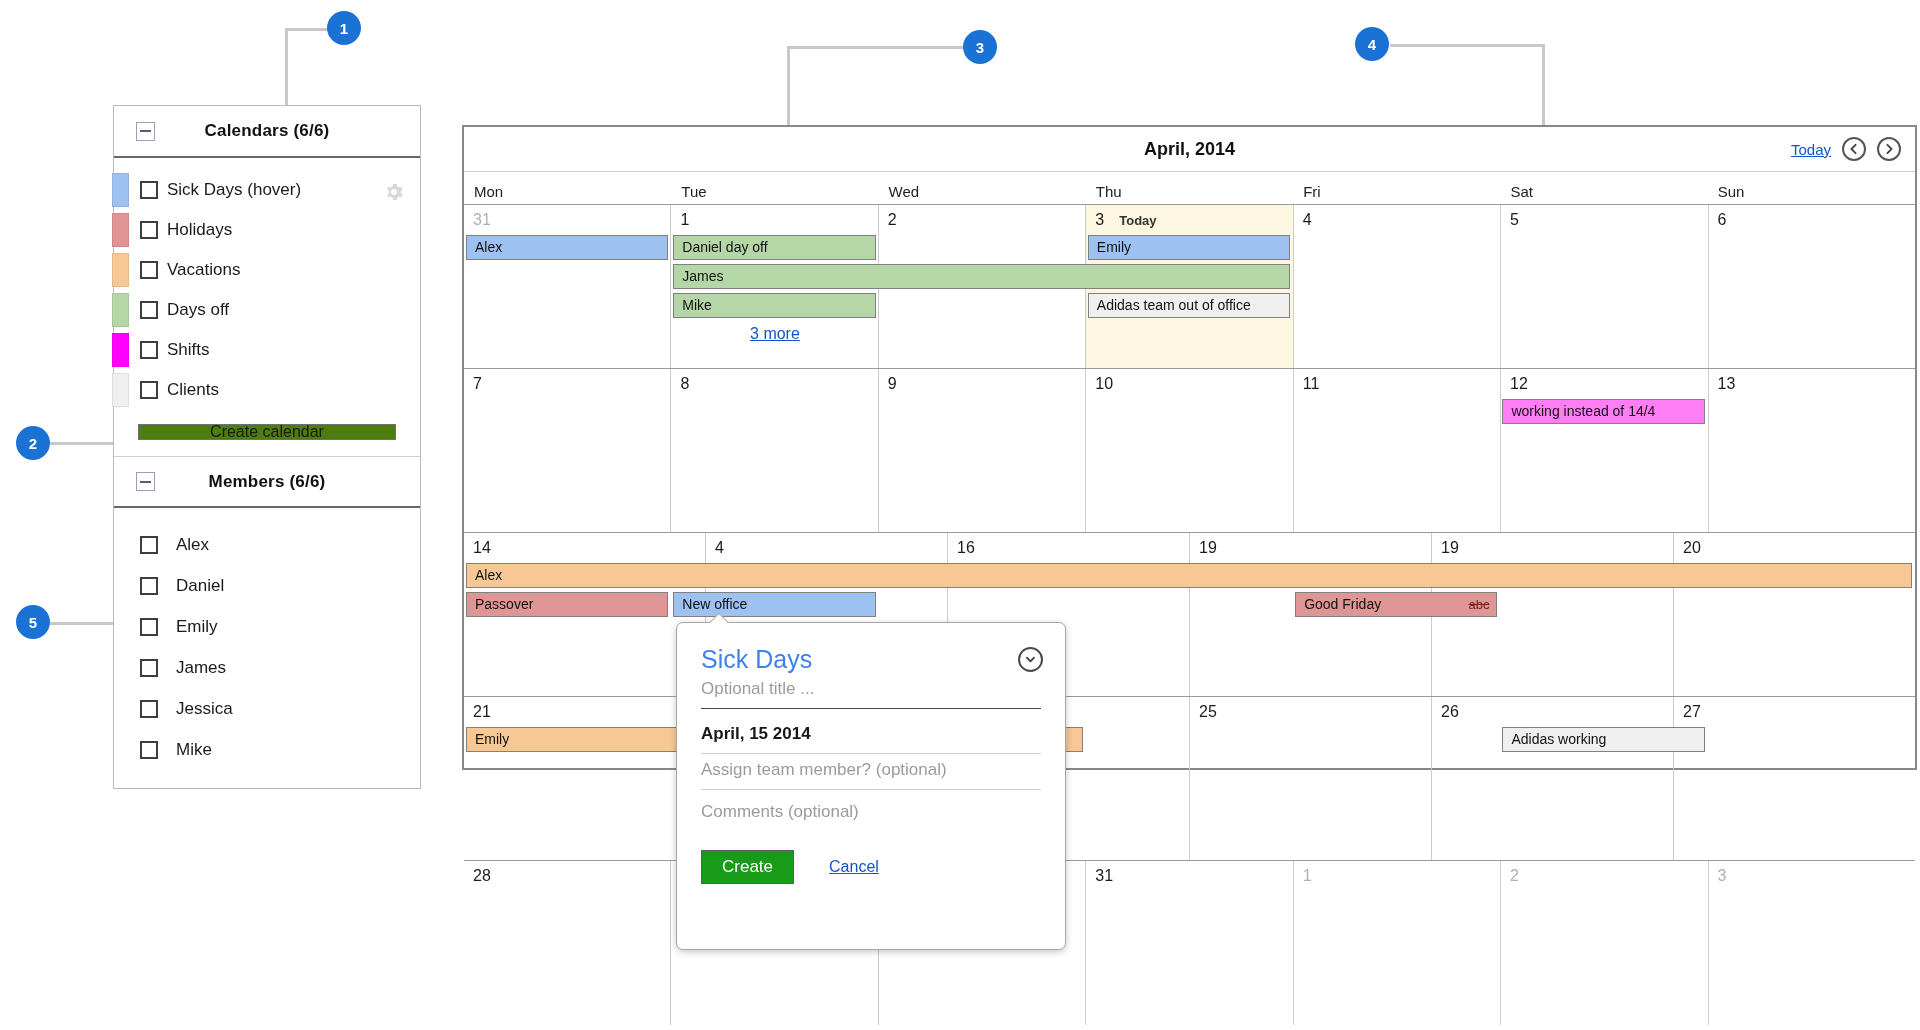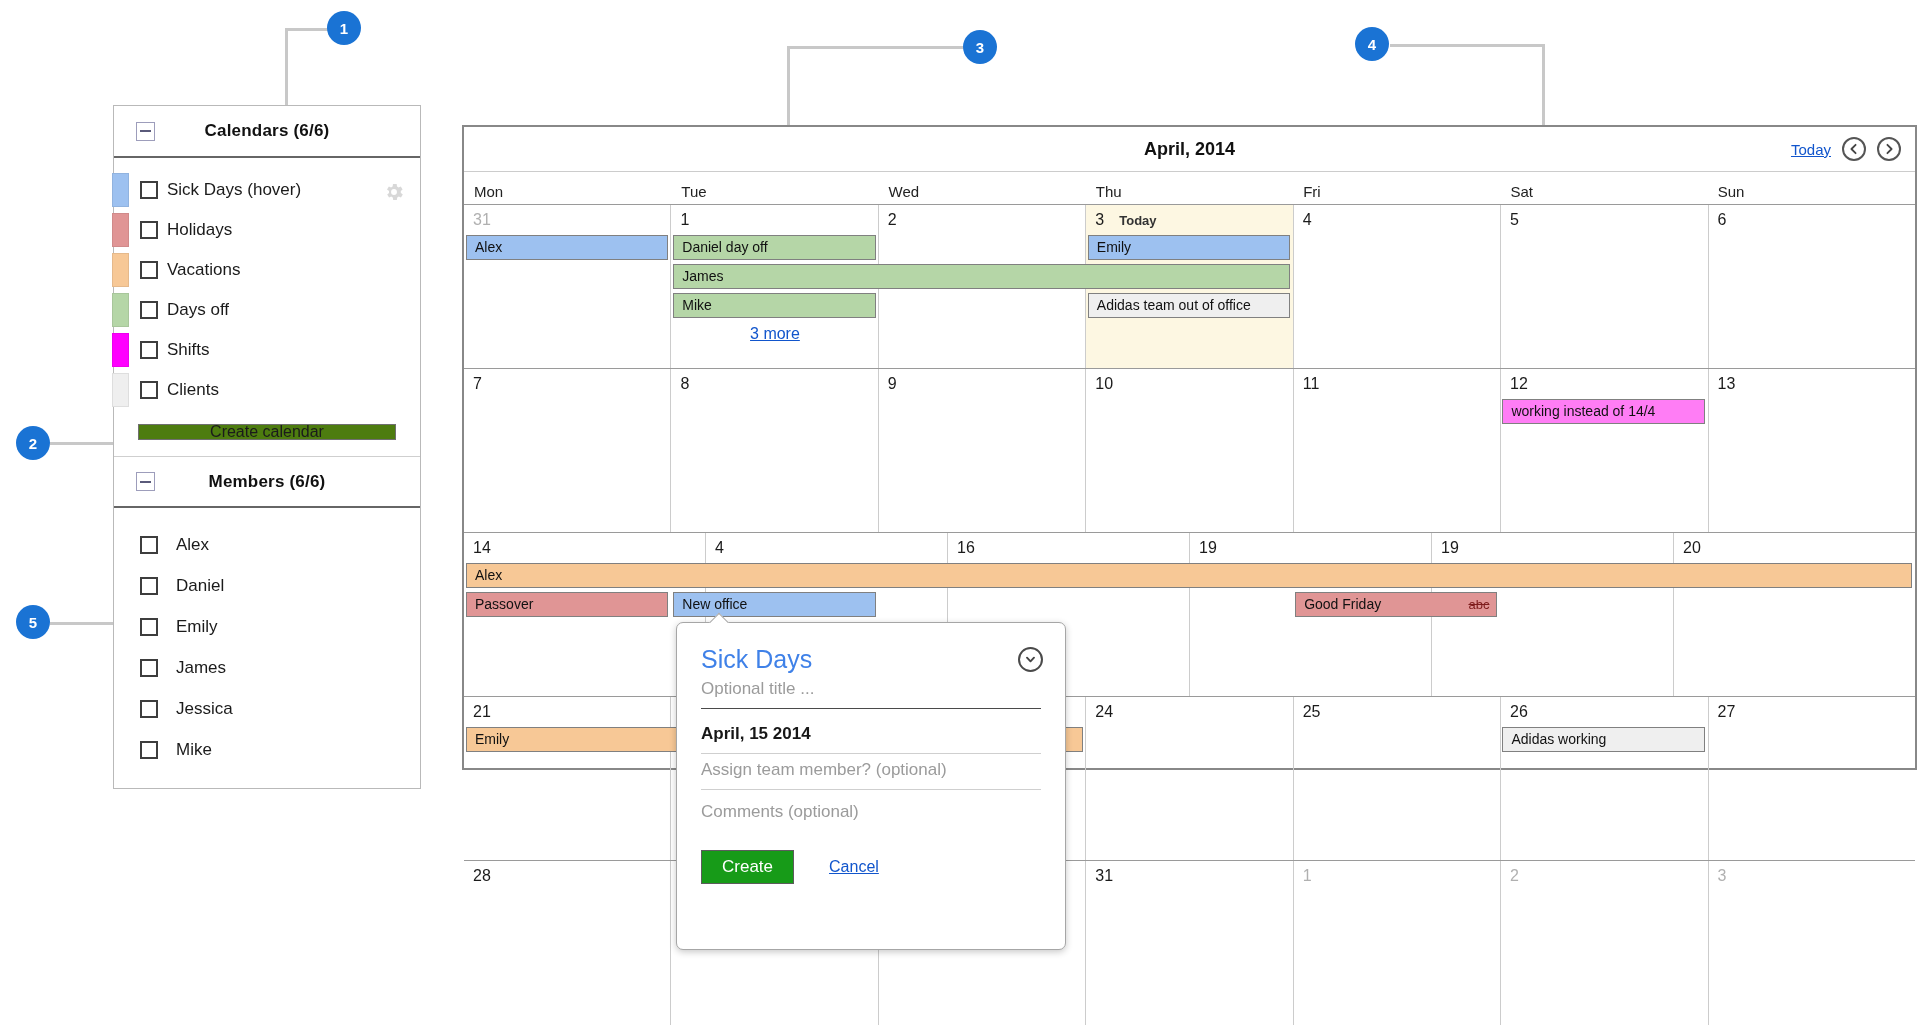--- a/index.html
+++ b/index.html
@@ -501,23 +501,20 @@
             <div class="daycell">
               <div class="daynum">21</div>
             </div>
             <div class="daycell">
               <div class="daynum">22</div>
             </div>
             <div class="daycell">
               <div class="daynum">23</div>
             </div>
             <div class="daycell">
-              <div class="daynum">24</div>
-            </div>
-            <div class="daycell">
               <div class="daynum">25</div>
             </div>
             <div class="daycell">
               <div class="daynum">26</div>
             </div>
             <div class="daycell">
               <div class="daynum">27</div>
             </div>
           </div>
           <div class="evlayer">

